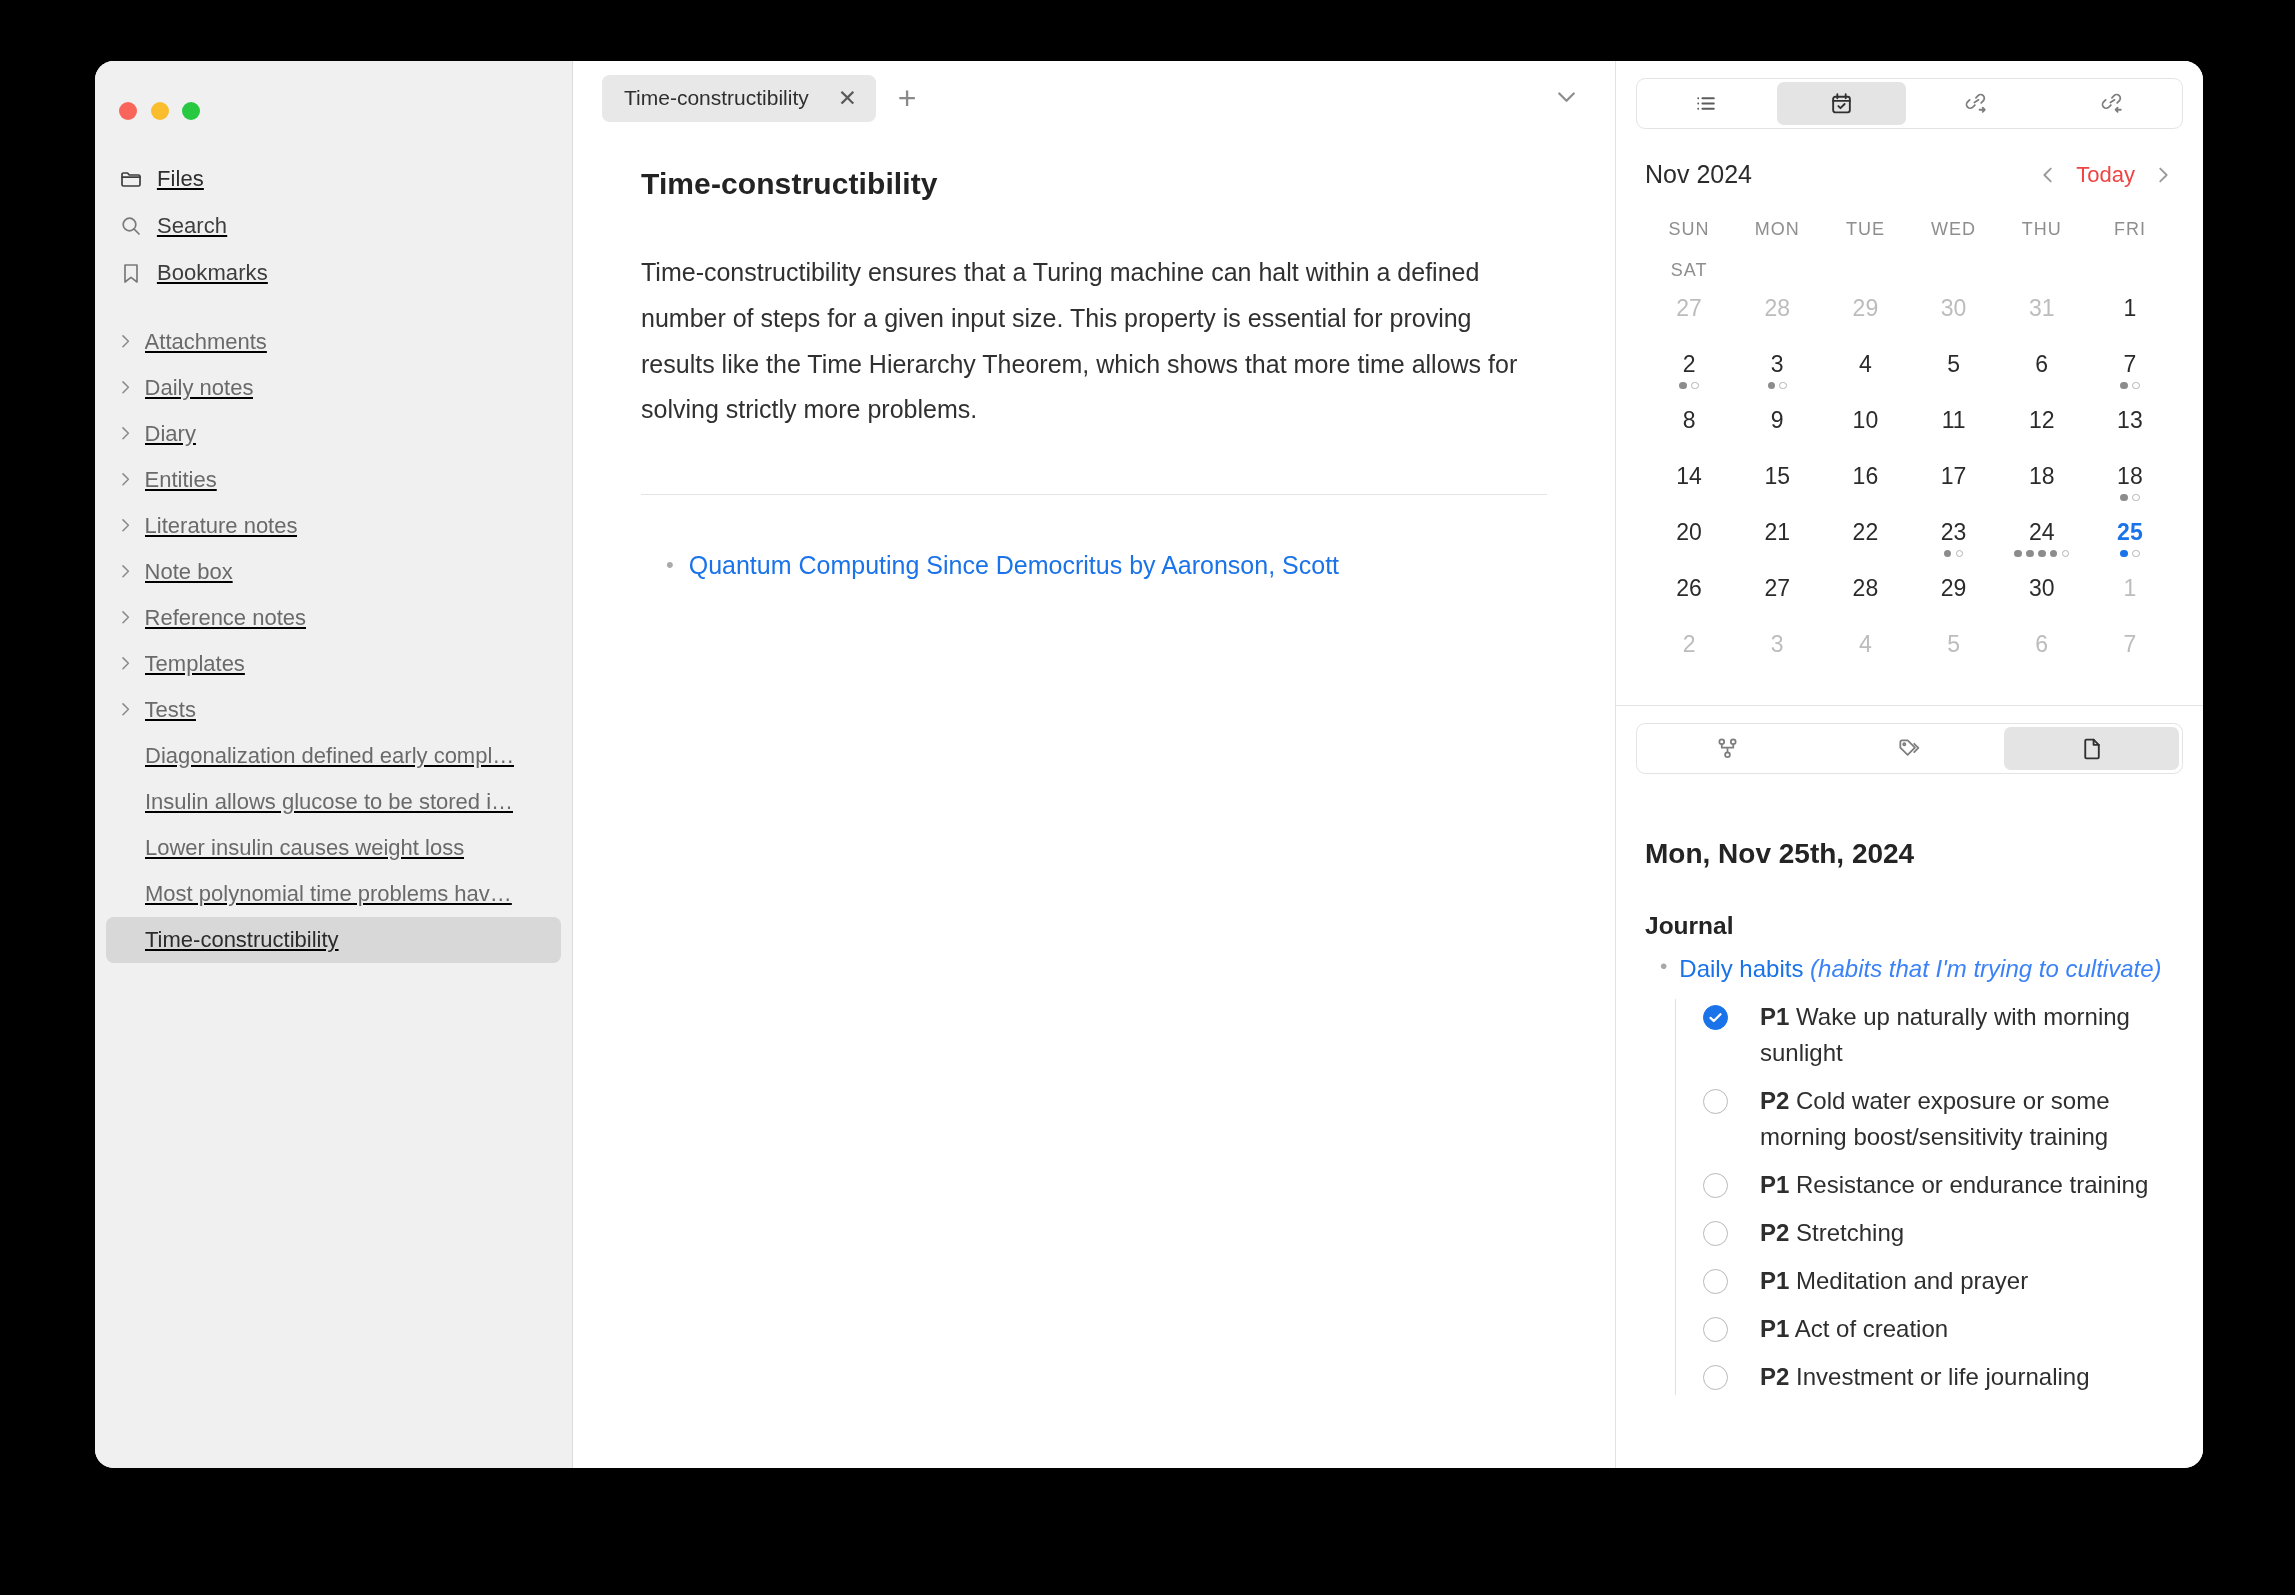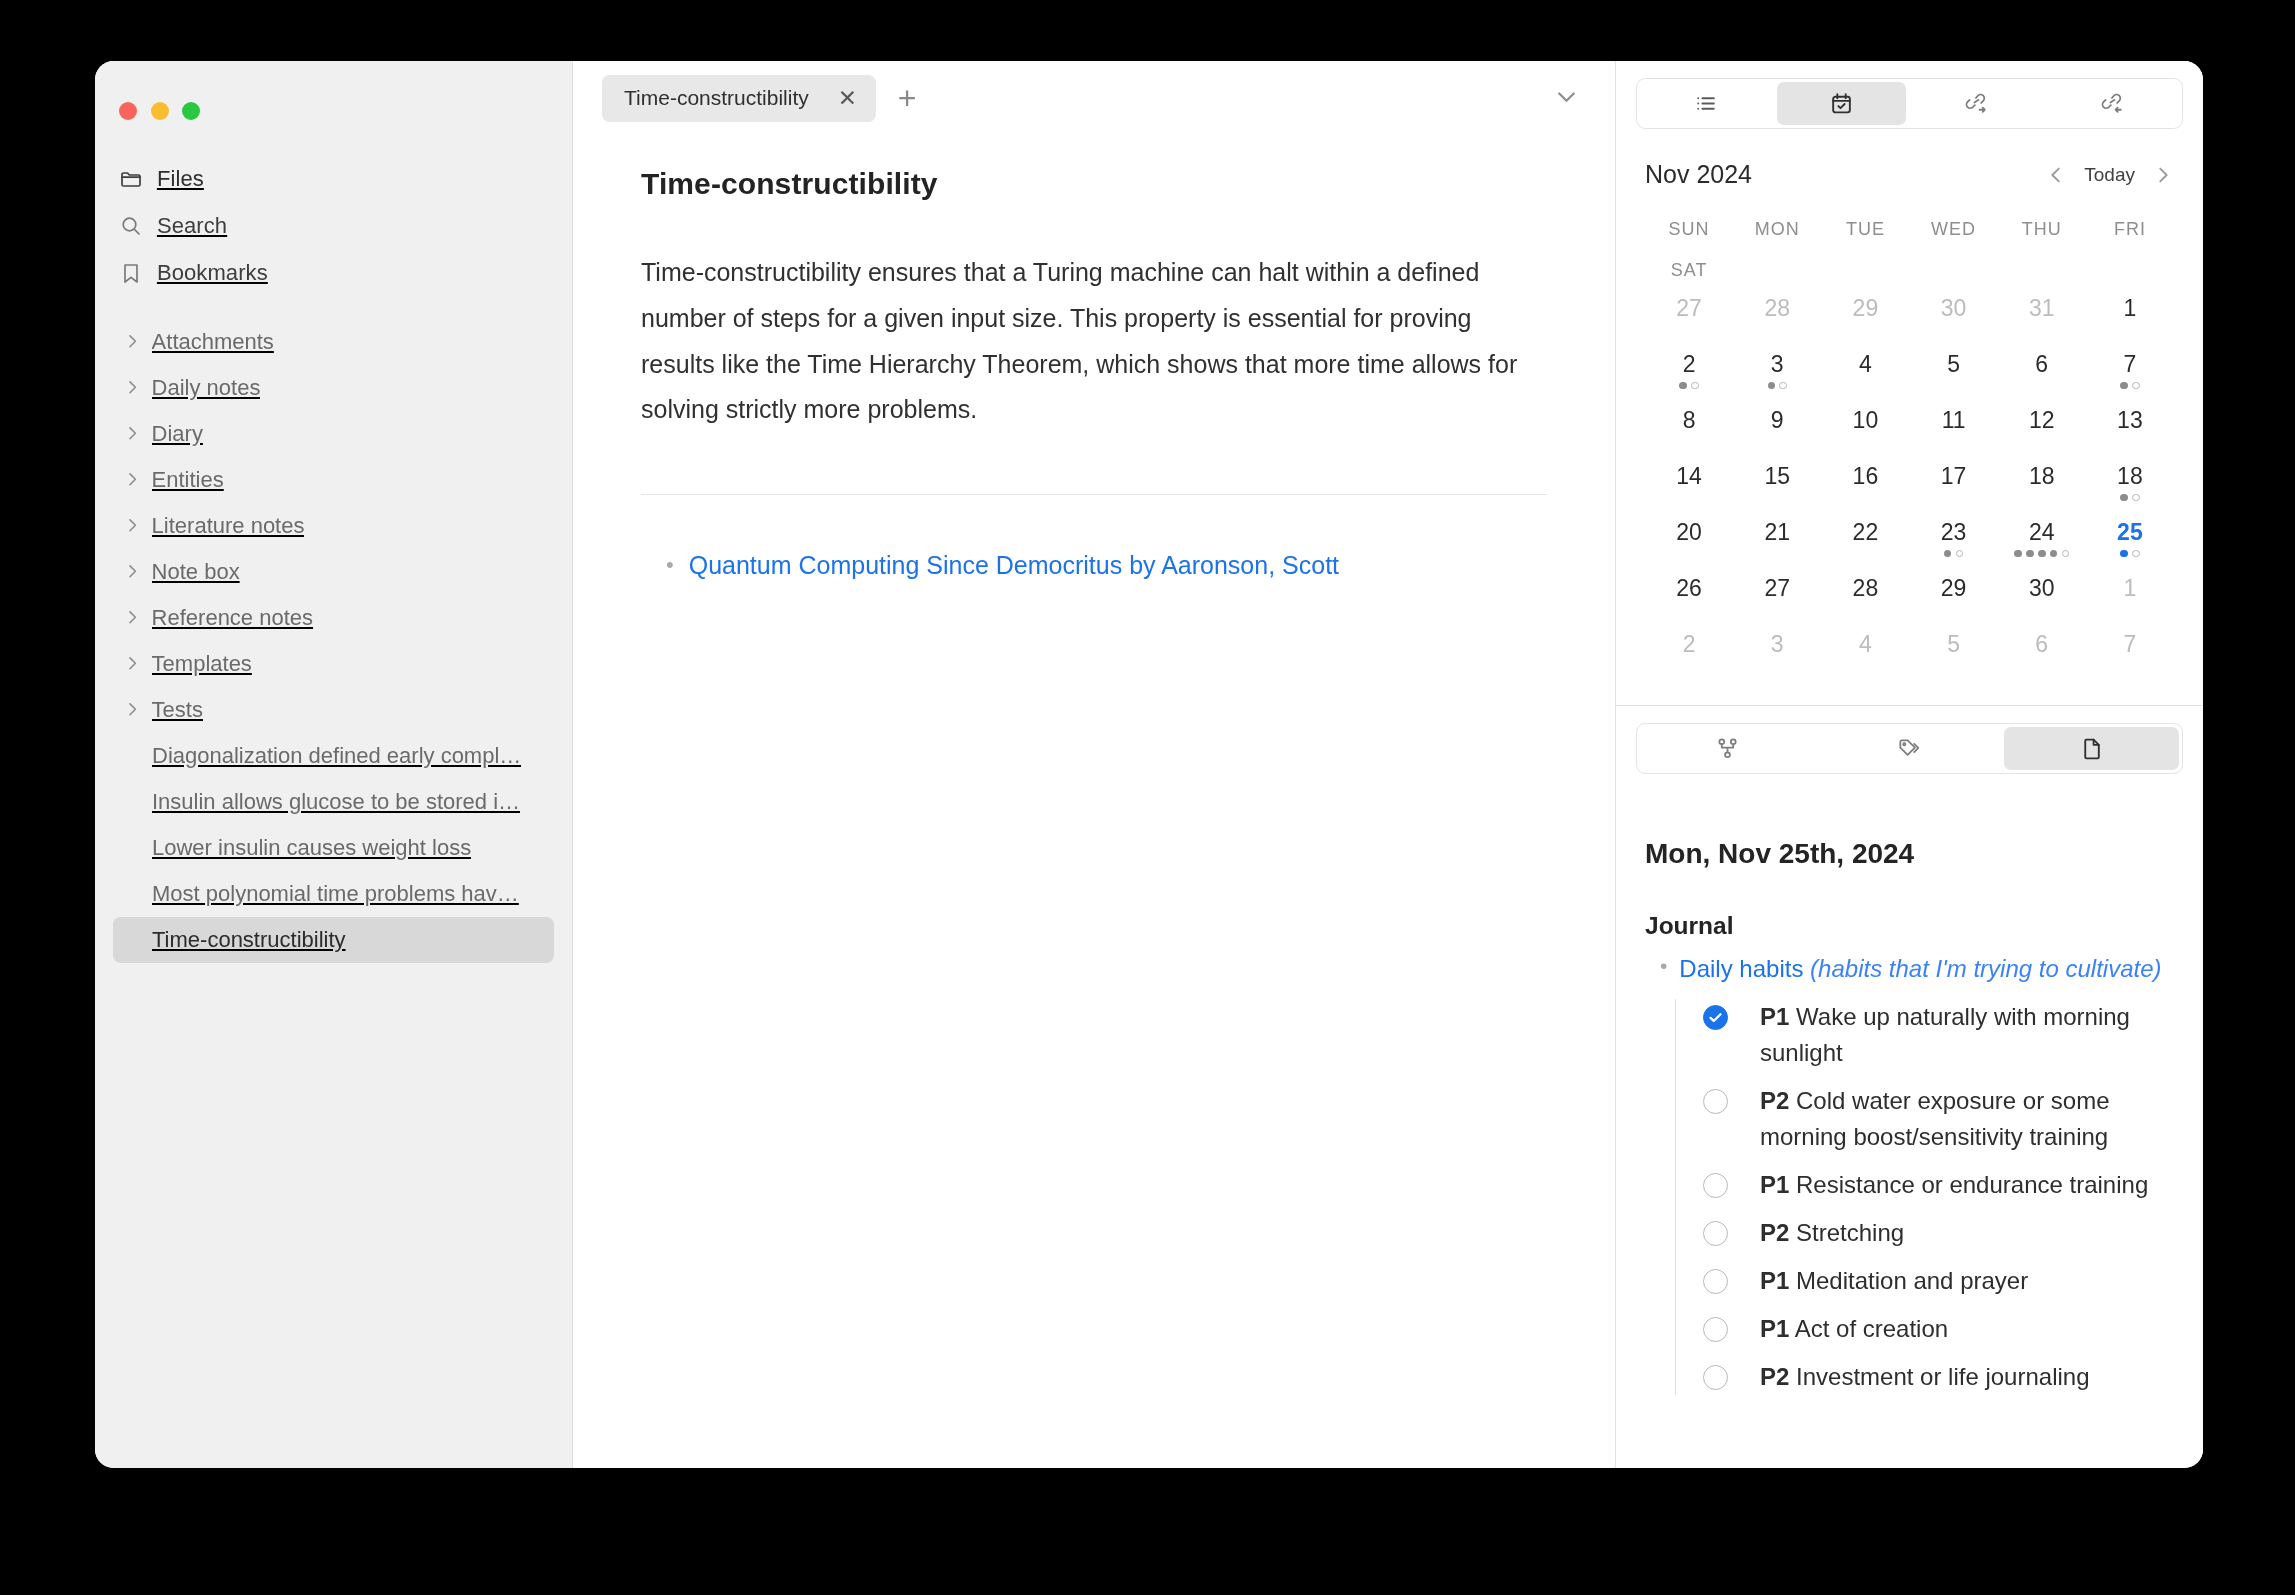--- a/index.html
+++ b/index.html
@@ -58,21 +58,21 @@
     cursor: pointer;
   }
   .nav-item .label {
     font-size: 22px;
     color: #3d3d3d;
     letter-spacing: 0.1px;
   }
   .nav-item.primary .label { color: #2d2d2d; }
   .nav-icon { width: 24px; height: 24px; display:block; flex:0 0 24px; }
 
-  .tree { margin-top: 22px; padding: 0 18px; }
+  .tree { margin-top: 22px; padding: 0 11px; }
   .tree-row {
     display: flex; align-items: center;
     height: 46px;
     padding: 0 10px;
     border-radius: 6.8px;
     cursor: pointer;
   }
   .chev {
     width: 18.6px; height: 18.6px;
     margin-right: 10px;
@@ -203,21 +203,21 @@
     margin-bottom: 12px;
   }
   .cal-month {
     font-size: 25px; color: #2b2b2b; font-weight: 500;
   }
   .cal-nav {
     margin-left: auto;
     display: flex; align-items: center; gap: 17px;
   }
   .cal-nav .today {
-    font-size: 19px; color: #404040; cursor: pointer;
+    font-size: 22px; color: #ef4444; cursor: pointer;
   }
   .cal-arrow { cursor: pointer; display: flex; }
 
   .cal-grid {
     display: grid;
     grid-template-columns: repeat(6, 1fr);
   }
   .dow {
     text-align: center;
     font-size: 18px;

